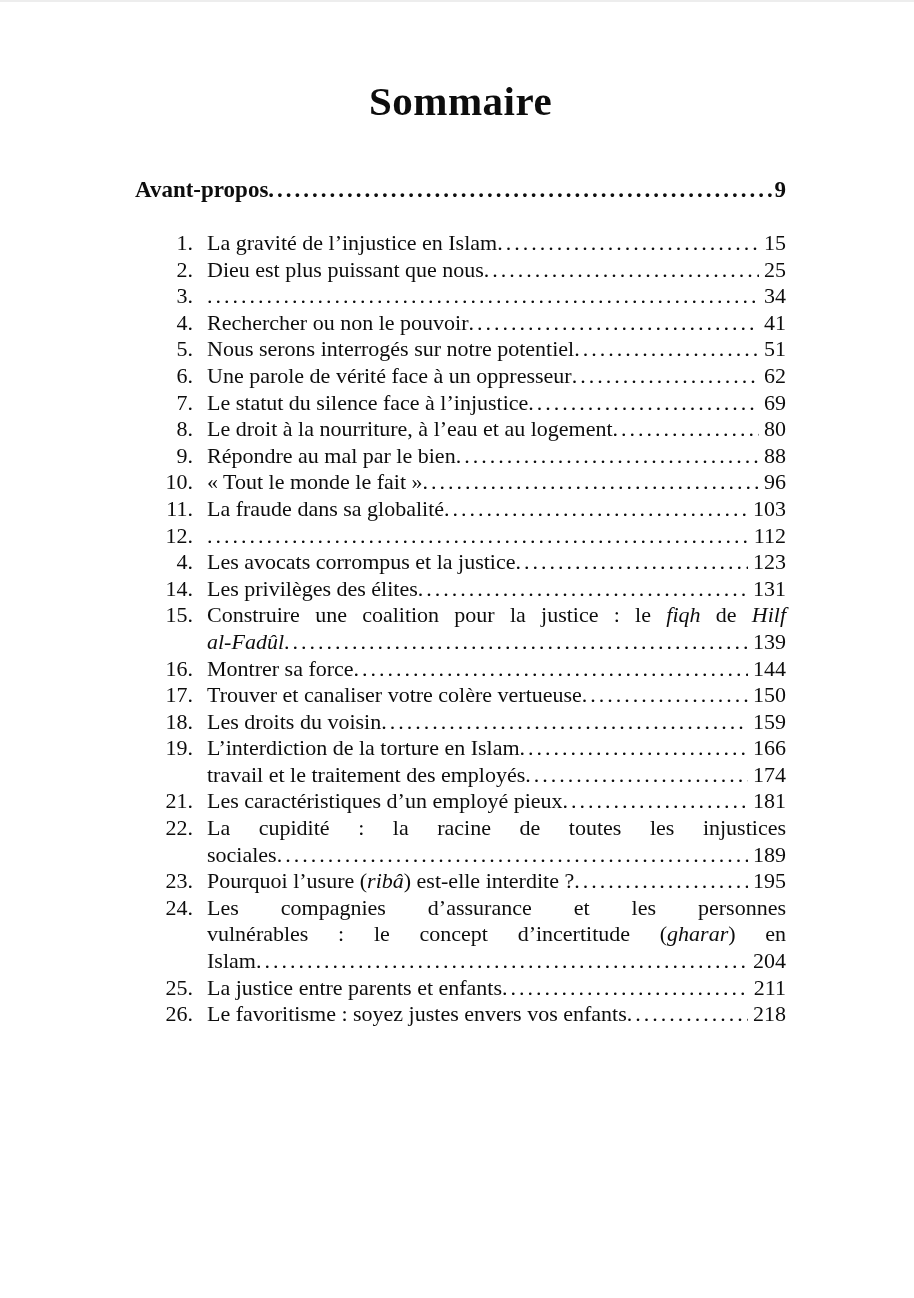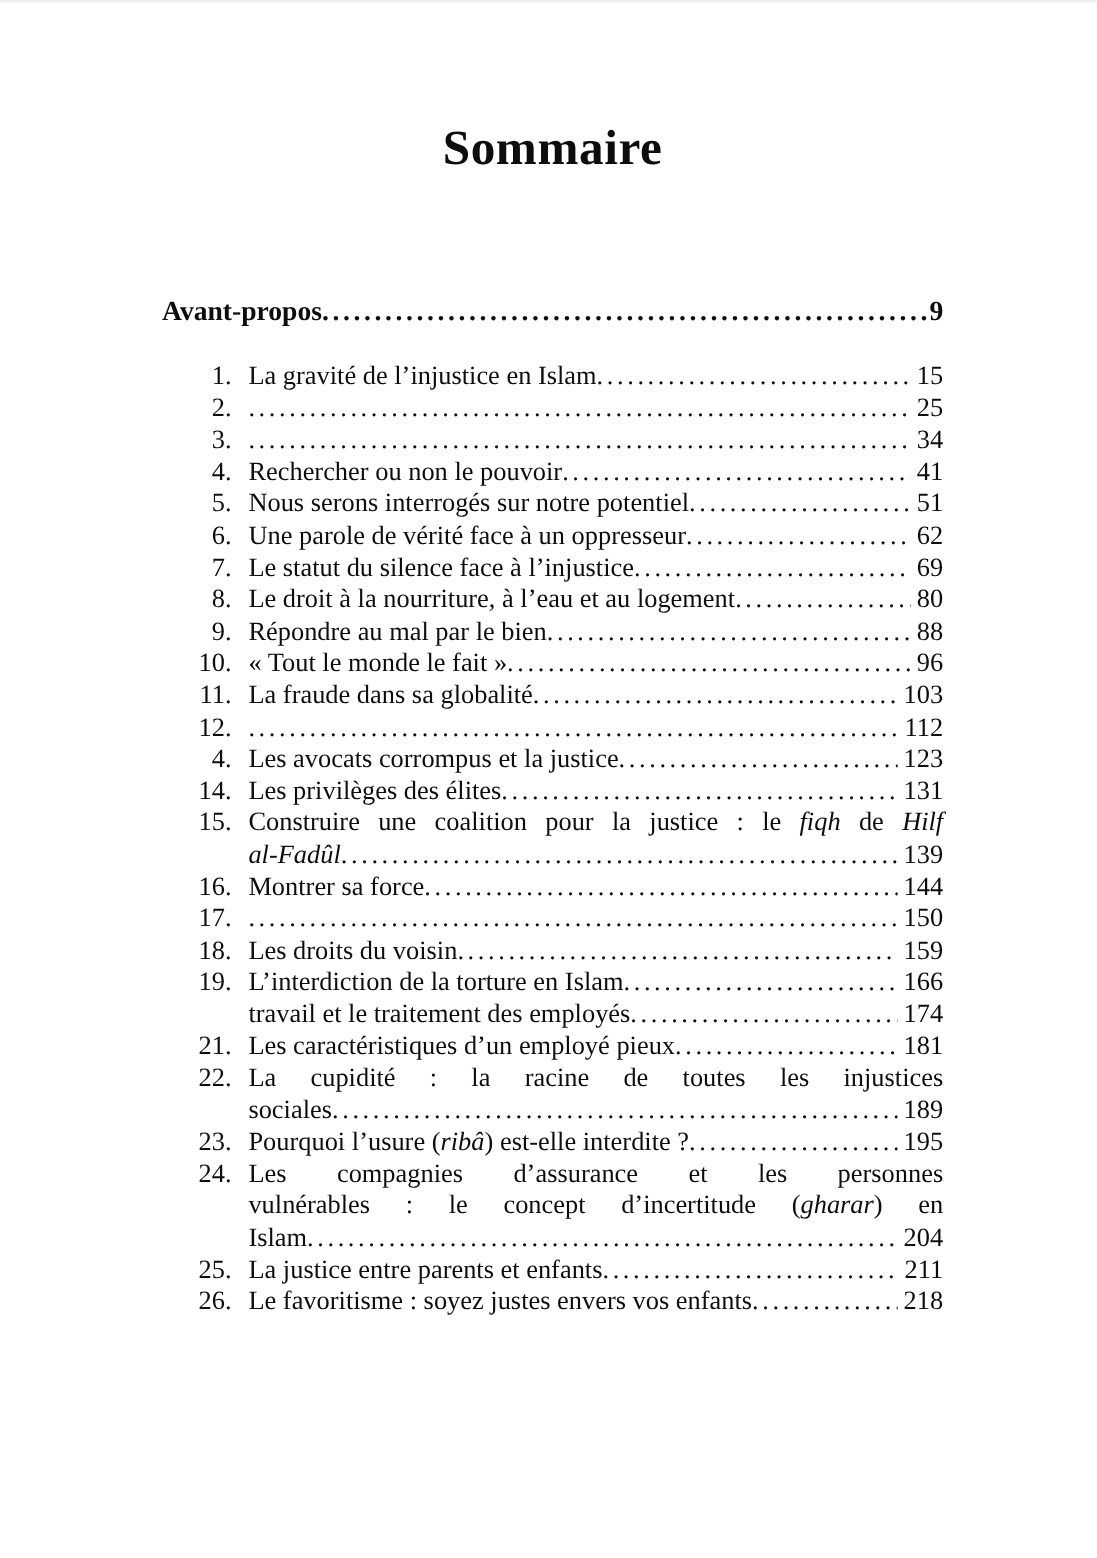--- a/index.html
+++ b/index.html
@@ -17,32 +17,32 @@
   }
   .top-edge {
     position: absolute;
     top: 0; left: 0; right: 0;
     height: 2px;
     background: #ededed;
   }
   .page {
     width: 651px;
     margin-left: 135px;
-    padding-top: 100px;
+    padding-top: 78px;
   }
   h1.title {
     margin: 0;
     font-size: 41px;
     line-height: 46px;
     font-weight: 700;
     text-align: center;
     letter-spacing: 0.5px;
   }
   .foreword-row {
-    margin-top: 100px;
+    margin-top: 52px;
     display: flex;
     align-items: flex-end;
     font-weight: 700;
     font-size: 23px;
     line-height: 27px;
   }
   .fw-label { flex: 0 0 auto; }
   .fw-page { flex: 0 0 auto; margin-left: 2px; }
   .toc-list {
     margin-top: 27px;
@@ -109,20 +109,21 @@
         <span class="num">1.</span>
         <span class="line-content last">
           <span class="entry-text"><span>La gravité de l’injustice en Islam</span></span>
           <span class="dot-leader">..........................................................................................................</span>
           <span class="entry-page">15</span>
         </span>
       </div>
       <div class="toc-line">
         <span class="num">2.</span>
         <span class="line-content last">
+          <span class="entry-text"><span>Dieu est plus puissant que nous</span></span>
           <span class="dot-leader">..........................................................................................................</span>
           <span class="entry-page">25</span>
         </span>
       </div>
       <div class="toc-line">
         <span class="num">3.</span>
         <span class="line-content last">
           <span class="dot-leader">..........................................................................................................</span>
           <span class="entry-page">34</span>
         </span>
@@ -230,20 +231,21 @@
         <span class="num">16.</span>
         <span class="line-content last">
           <span class="entry-text"><span>Montrer sa force</span></span>
           <span class="dot-leader">..........................................................................................................</span>
           <span class="entry-page">144</span>
         </span>
       </div>
       <div class="toc-line">
         <span class="num">17.</span>
         <span class="line-content last">
+          <span class="entry-text"><span>Trouver et canaliser votre colère vertueuse</span></span>
           <span class="dot-leader">..........................................................................................................</span>
           <span class="entry-page">150</span>
         </span>
       </div>
       <div class="toc-line">
         <span class="num">18.</span>
         <span class="line-content last">
           <span class="entry-text"><span>Les droits du voisin</span></span>
           <span class="dot-leader">..........................................................................................................</span>
           <span class="entry-page">159</span>

